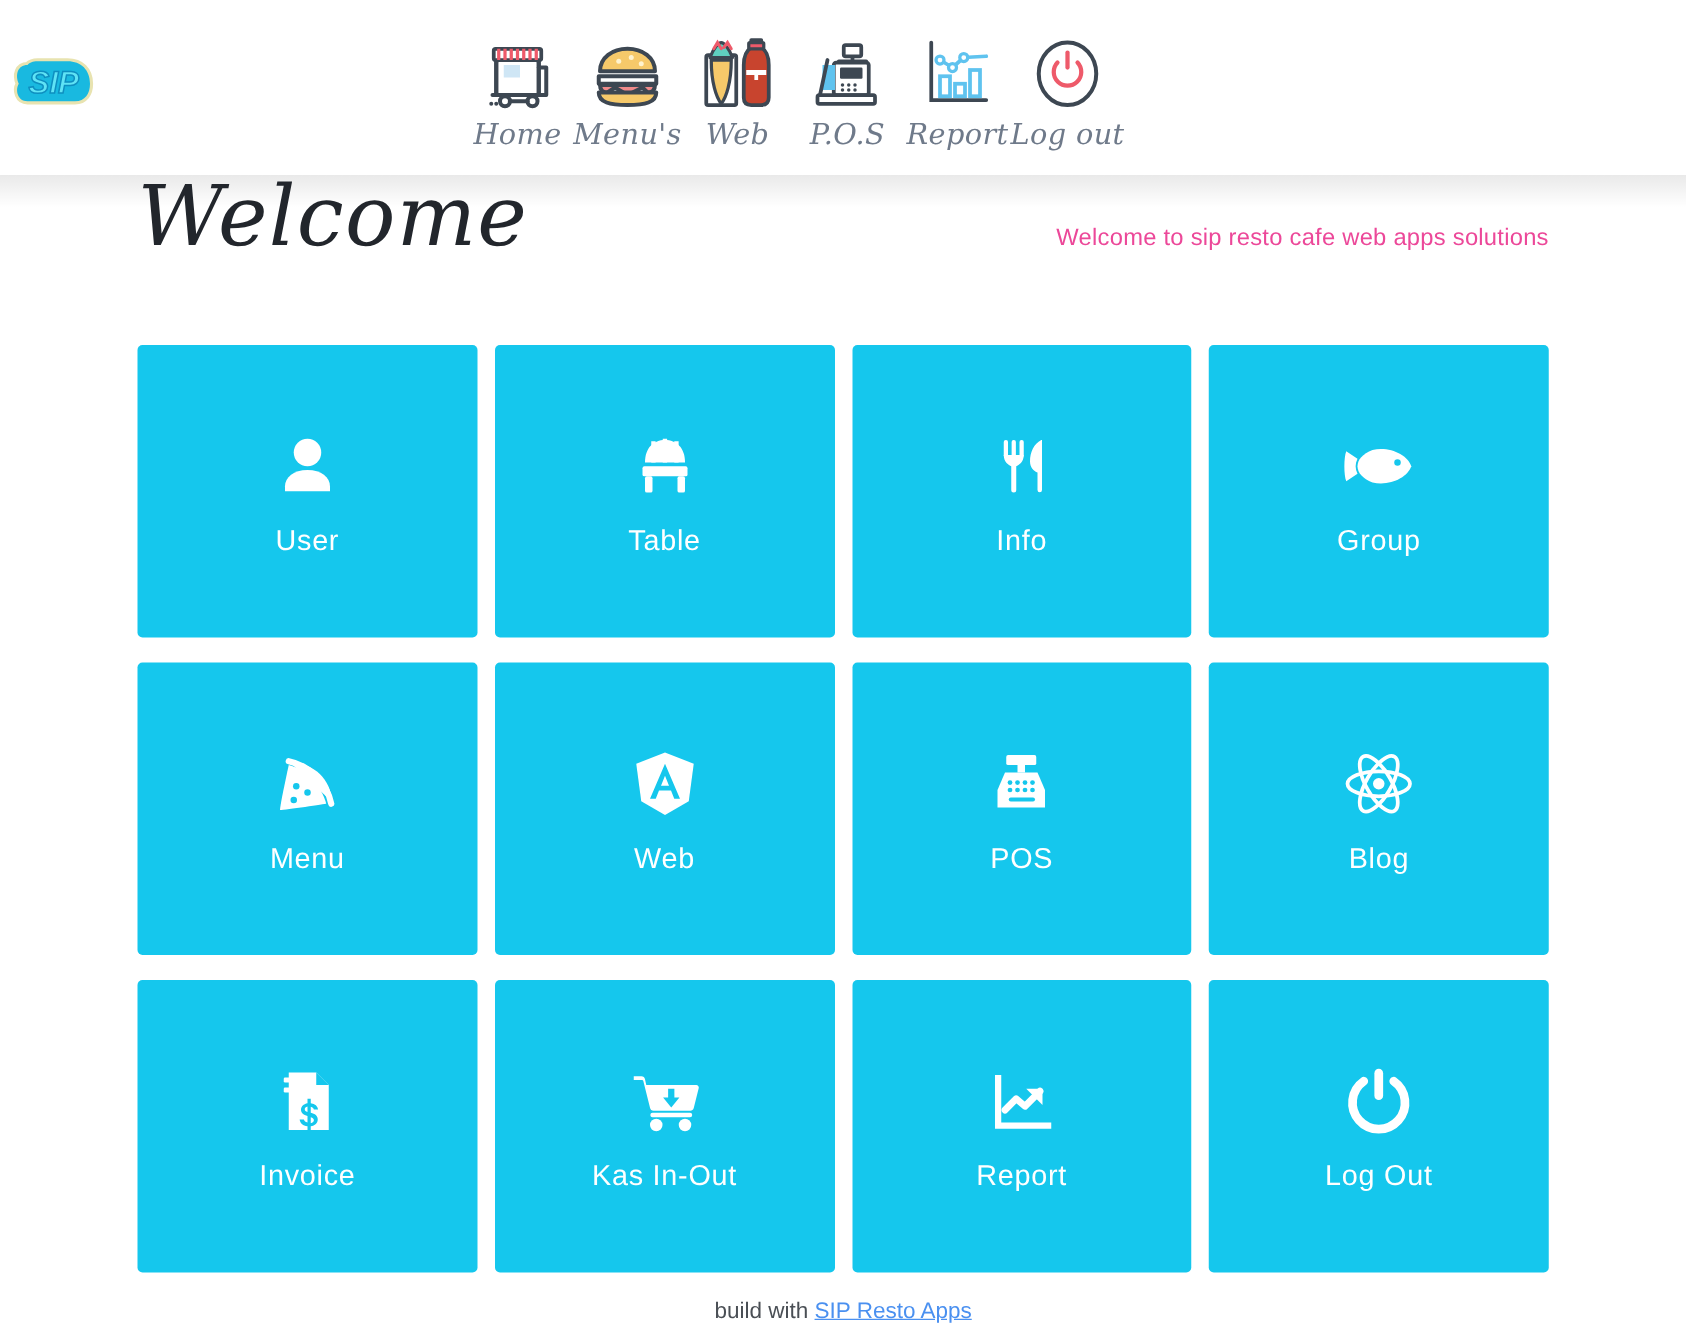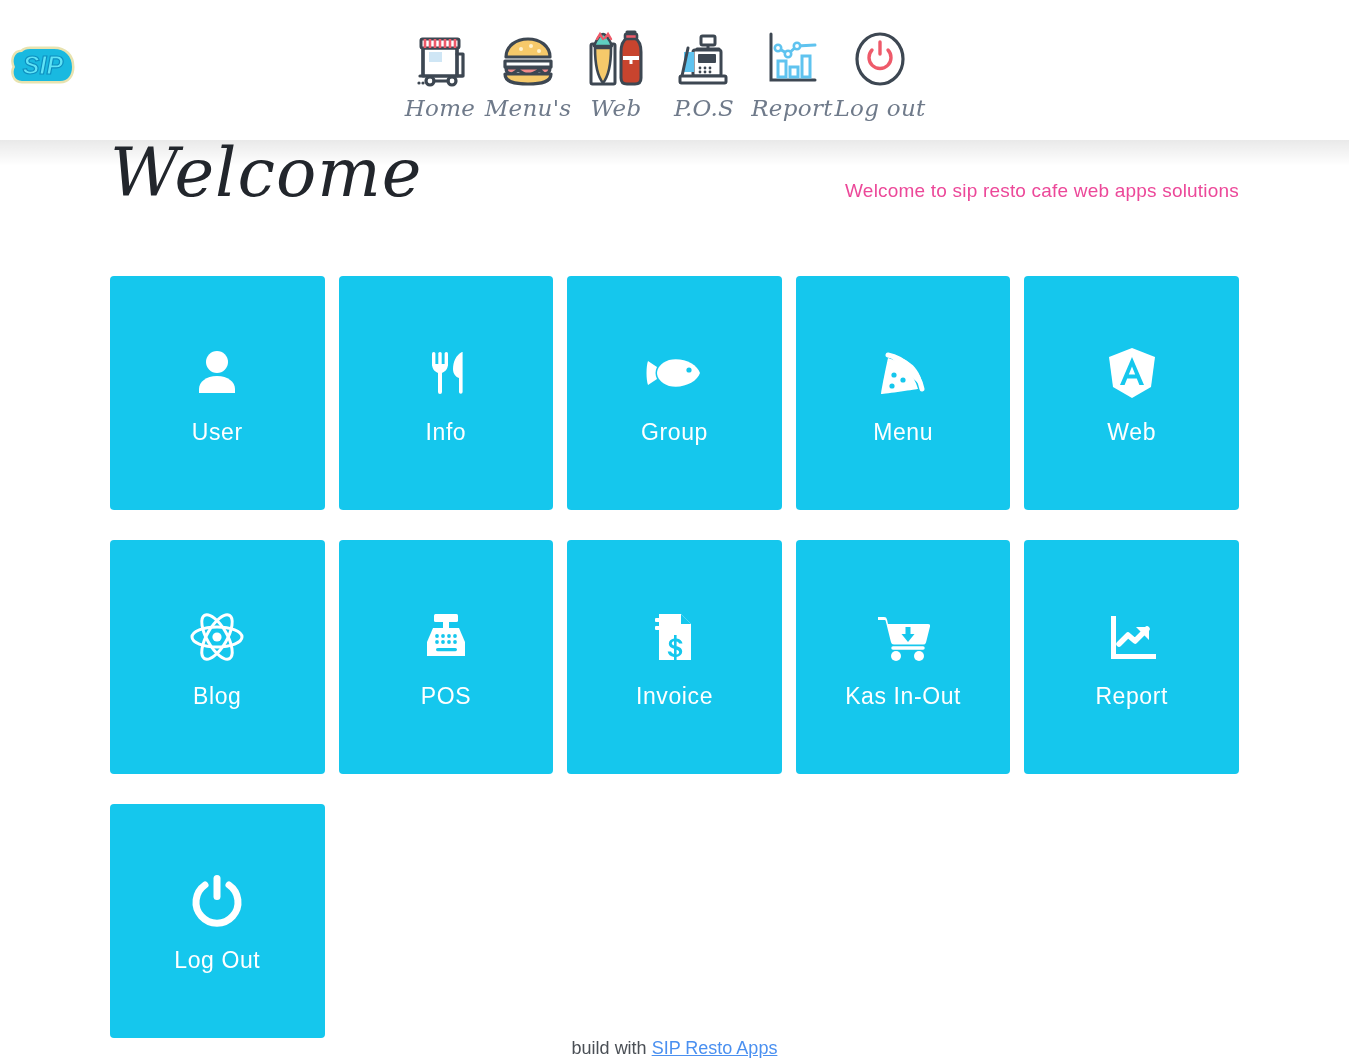--- a/index.html
+++ b/index.html
@@ -34,21 +34,21 @@
     position: absolute;
     left: 10px;
     top: 38px;
     width: 66px;
     height: 56px;
   }
   .brand svg { display: block; }
 
   .nav {
     position: absolute;
-    left: 396px;
+    left: 370px;
     top: 22px;
     display: flex;
     align-items: center;
     gap: 0px;
   }
   .nav-item {
     width: 88px;
     display: flex;
     flex-direction: column;
     align-items: center;
@@ -99,23 +99,23 @@
     white-space: nowrap;
   }
 
   
   .grid {
     position: absolute;
     left: 110px;
     top: 276px;
     width: 1129px;
     display: grid;
-    grid-template-columns: repeat(5, 1fr);
+    grid-template-columns: repeat(4, 1fr);
     grid-auto-rows: 234px;
-    gap: 30px 14px;
+    gap: 20px 14px;
   }
   .tile {
     background: #15c7ed;
     border-radius: 4px;
     display: flex;
     flex-direction: column;
     align-items: center;
     justify-content: center;
     cursor: pointer;
     border: none;
@@ -288,20 +288,34 @@
   <a class="tile">
     <span class="tile-icon">
       <svg width="58" height="58" viewBox="0 0 58 58">
         <circle cx="29" cy="18" r="11"></circle>
         <path d="M29 32 c-11 0 -18 6 -18 13 v4 h36 v-4 c0 -7 -7 -13 -18 -13 z"></path>
       </svg>
     </span>
     <span class="tile-label">User</span>
   </a>
 
+  <a class="tile">
+    <span class="tile-icon">
+      <svg width="58" height="58" viewBox="0 0 58 58">
+        <path d="M13 26 C13 14 20 8 29 8 C38 8 45 14 45 26 Z"></path>
+        <rect x="18" y="9" width="3.5" height="17"></rect>
+        <rect x="27.2" y="7" width="3.5" height="19"></rect>
+        <rect x="36.4" y="9" width="3.5" height="17"></rect>
+        <rect x="11" y="29" width="36" height="8" rx="1.5"></rect>
+        <rect x="13" y="37" width="6" height="13" rx="1.5"></rect>
+        <rect x="39" y="37" width="6" height="13" rx="1.5"></rect>
+      </svg>
+    </span>
+    <span class="tile-label">Table</span>
+  </a>
 
   <a class="tile">
     <span class="tile-icon">
       <svg width="58" height="58" viewBox="0 0 58 58">
         <rect x="15" y="8" width="3.4" height="14" rx="1.6"></rect>
         <rect x="21.3" y="8" width="3.4" height="14" rx="1.6"></rect>
         <rect x="27.6" y="8" width="3.4" height="14" rx="1.6"></rect>
         <path d="M15 20 h16 c0 6 -4 8 -6 9 v19 a2 2 0 0 1 -4 0 V29 c-2 -1 -6 -3 -6 -9 z"></path>
         <path d="M45 8 c-6 3 -9 10 -9 17 c0 5 3 8 6 9 v14 a1.8 1.8 0 0 0 3.6 0 V8 z"></path>
       </svg>
@@ -335,34 +349,20 @@
   </a>
 
   <a class="tile">
     <span class="tile-icon">
       <svg width="58" height="58" viewBox="0 0 58 58">
         <path d="M29 4 L52 13 L48 43 L29 54 L10 43 L6 13 Z"></path>
         <path d="M29 13 L17 41 h4.6 l2.6 -6.6 h9.6 L36.4 41 H41 Z M29 22.5 l3.2 8 h-6.4 z" fill="#15c7ed"></path>
       </svg>
     </span>
     <span class="tile-label">Web</span>
-  </a>
-
-  <a class="tile">
-    <span class="tile-icon">
-      <svg width="58" height="58" viewBox="0 0 58 58">
-        <g fill="none" stroke="#ffffff" stroke-width="3">
-          <ellipse cx="29" cy="29" rx="25" ry="10"></ellipse>
-          <ellipse cx="29" cy="29" rx="25" ry="10" transform="rotate(60 29 29)"></ellipse>
-          <ellipse cx="29" cy="29" rx="25" ry="10" transform="rotate(120 29 29)"></ellipse>
-        </g>
-        <circle cx="29" cy="29" r="4.6" fill="#ffffff"></circle>
-      </svg>
-    </span>
-    <span class="tile-label">Blog</span>
   </a>
 
   <a class="tile">
     <span class="tile-icon">
       <svg width="58" height="58" viewBox="0 0 58 58">
         <rect x="17" y="6" width="24" height="8" rx="1.5"></rect>
         <rect x="26" y="14" width="6" height="6"></rect>
         <path d="M16 20 h26 l6 14 v14 h-38 v-14 z"></path>
         <g fill="#15c7ed">
           <circle cx="20" cy="28" r="1.9"></circle>
@@ -376,20 +376,34 @@
           <rect x="19" y="40" width="21" height="3.2" rx="1.6"></rect>
         </g>
       </svg>
     </span>
     <span class="tile-label">POS</span>
   </a>
 
   <a class="tile">
     <span class="tile-icon">
       <svg width="58" height="58" viewBox="0 0 58 58">
+        <g fill="none" stroke="#ffffff" stroke-width="3">
+          <ellipse cx="29" cy="29" rx="25" ry="10"></ellipse>
+          <ellipse cx="29" cy="29" rx="25" ry="10" transform="rotate(60 29 29)"></ellipse>
+          <ellipse cx="29" cy="29" rx="25" ry="10" transform="rotate(120 29 29)"></ellipse>
+        </g>
+        <circle cx="29" cy="29" r="4.6" fill="#ffffff"></circle>
+      </svg>
+    </span>
+    <span class="tile-label">Blog</span>
+  </a>
+
+  <a class="tile">
+    <span class="tile-icon">
+      <svg width="58" height="58" viewBox="0 0 58 58">
         <path d="M14 6 h22 l10 10 v36 h-32 z"></path>
         <path d="M36 6 v10 h10 z" fill="#15c7ed"></path>
         <rect x="10" y="10" width="12" height="4" rx="1"></rect>
         <rect x="10" y="18" width="12" height="4" rx="1"></rect>
         <g fill="#15c7ed">
           <path d="M29 27 v3.5 c-3.2 .6 -5.2 2.6 -5.2 5.2 c0 2.8 2.2 4.2 5.2 5 v5.2 c-1.6 -.3 -2.6 -1.2 -2.9 -2.4 h-3.4 c.4 3 2.6 5 6.3 5.5 V52 h2.6 v-3 c3.4 -.6 5.6 -2.7 5.6 -5.5 c0 -3 -2.2 -4.4 -5.6 -5.3 v-4.8 c1.4 .3 2.2 1.1 2.5 2.2 h3.4 c-.4 -2.8 -2.4 -4.6 -5.9 -5.1 V27 z m0 6.2 v4.3 c-1.5 -.5 -2.2 -1.1 -2.2 -2.2 c0 -1 .8 -1.8 2.2 -2.1 z m2.6 8.6 c1.7 .5 2.5 1.2 2.5 2.4 c0 1.2 -.9 2 -2.5 2.3 z"></path>
         </g>
       </svg>
     </span>
     <span class="tile-label">Invoice</span>

